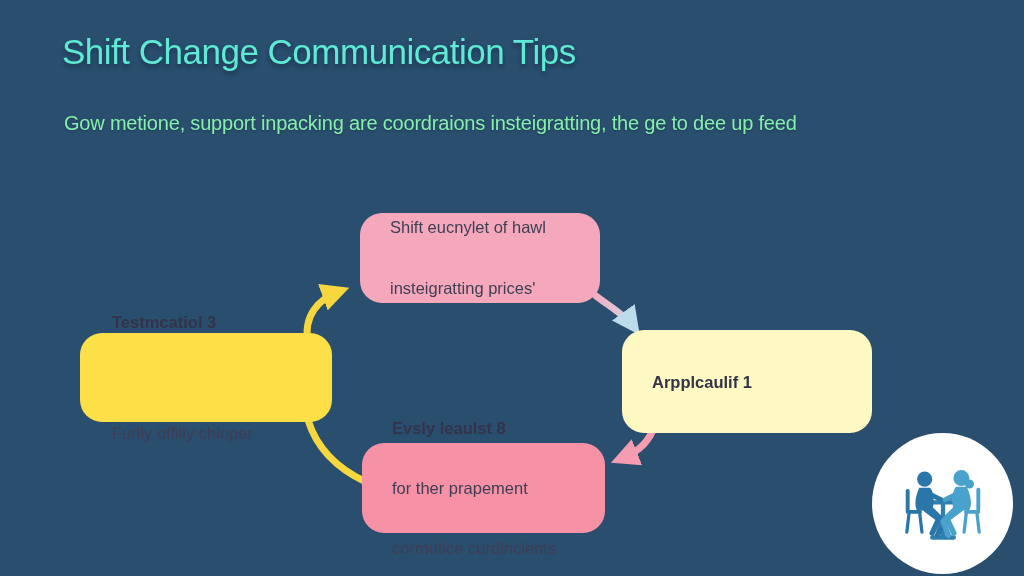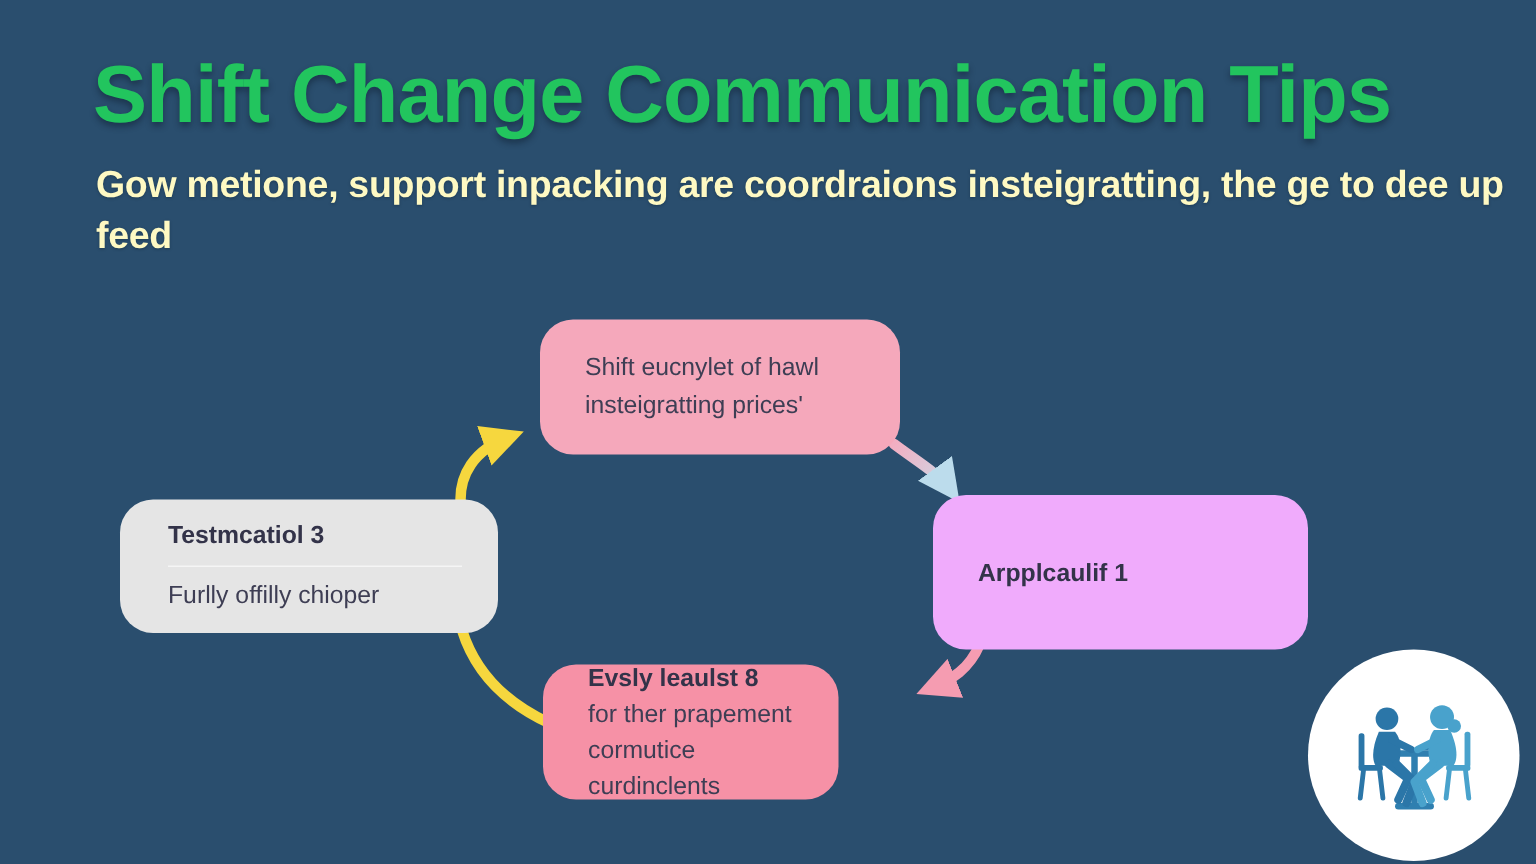--- a/index.html
+++ b/index.html
@@ -6,57 +6,56 @@
   #canvas{
     position:relative;
     width:1024px;height:576px;
     background:#2a4e6e;
     overflow:hidden;
     font-family:"Liberation Sans","DejaVu Sans",sans-serif;
   }
   
   #title{
     position:absolute;left:62px;top:32px;
-    font-size:54px;font-weight:700;letter-spacing:-0.5px;
-    color:#22c55e;
+    font-size:35px;font-weight:400;letter-spacing:-0.5px;
+    color:#5eead4;
     text-shadow:0 3px 4px rgba(10,25,40,.45);
     white-space:nowrap;
   }
   #subtitle{
     position:absolute;left:64px;top:106px;
-    font-size:25px;line-height:34px;letter-spacing:-0.2px;
-    color:#fef9c3;
+    font-size:20px;line-height:34px;letter-spacing:-0.2px;
+    color:#86efac;
     text-shadow:0 1px 2px rgba(10,25,40,.35);
-    font-weight:bold;
   }
   
   .box{
     position:absolute;
     border-radius:22px;
     display:flex;flex-direction:column;justify-content:center;
     box-sizing:border-box;
     color:#3e3e54;
-    font-size:16.5px;line-height:25px;
+    font-size:16.5px;line-height:25px;gap:36px;
   }
   .box .heading{font-weight:bold;color:#333349;}
   #box-top{
     left:360px;top:213px;width:240px;height:90px;
     background:#f5a8bb;padding:0 14px 0 30px;
   }
   #box-right{
     left:622px;top:330px;width:250px;height:103px;
-    background:#f0abfc;padding:0 12px 0 30px;line-height:24px;
+    background:#fef9c3;padding:0 12px 0 30px;line-height:24px;
   }
   #box-bottom{
-    left:362px;top:443px;width:197px;height:90px;
+    left:362px;top:443px;width:243px;height:90px;
     background:#f691a6;padding:0 12px 0 30px;line-height:24px;
   }
   #box-left{
     left:80px;top:333px;width:252px;height:89px;
-    background:#e5e5e5;padding:0 12px 0 32px;
+    background:#fde047;padding:0 12px 0 32px;
   }
   #box-left .divider{
     height:1px;background:rgba(255,255,255,.6);
     margin:7px 12px 7px 0;border:none;
   }
   
   #arrows{position:absolute;left:0;top:0;pointer-events:none;}
   
   #meeting-badge{
     position:absolute;left:872px;top:433px;width:141px;height:141px;

